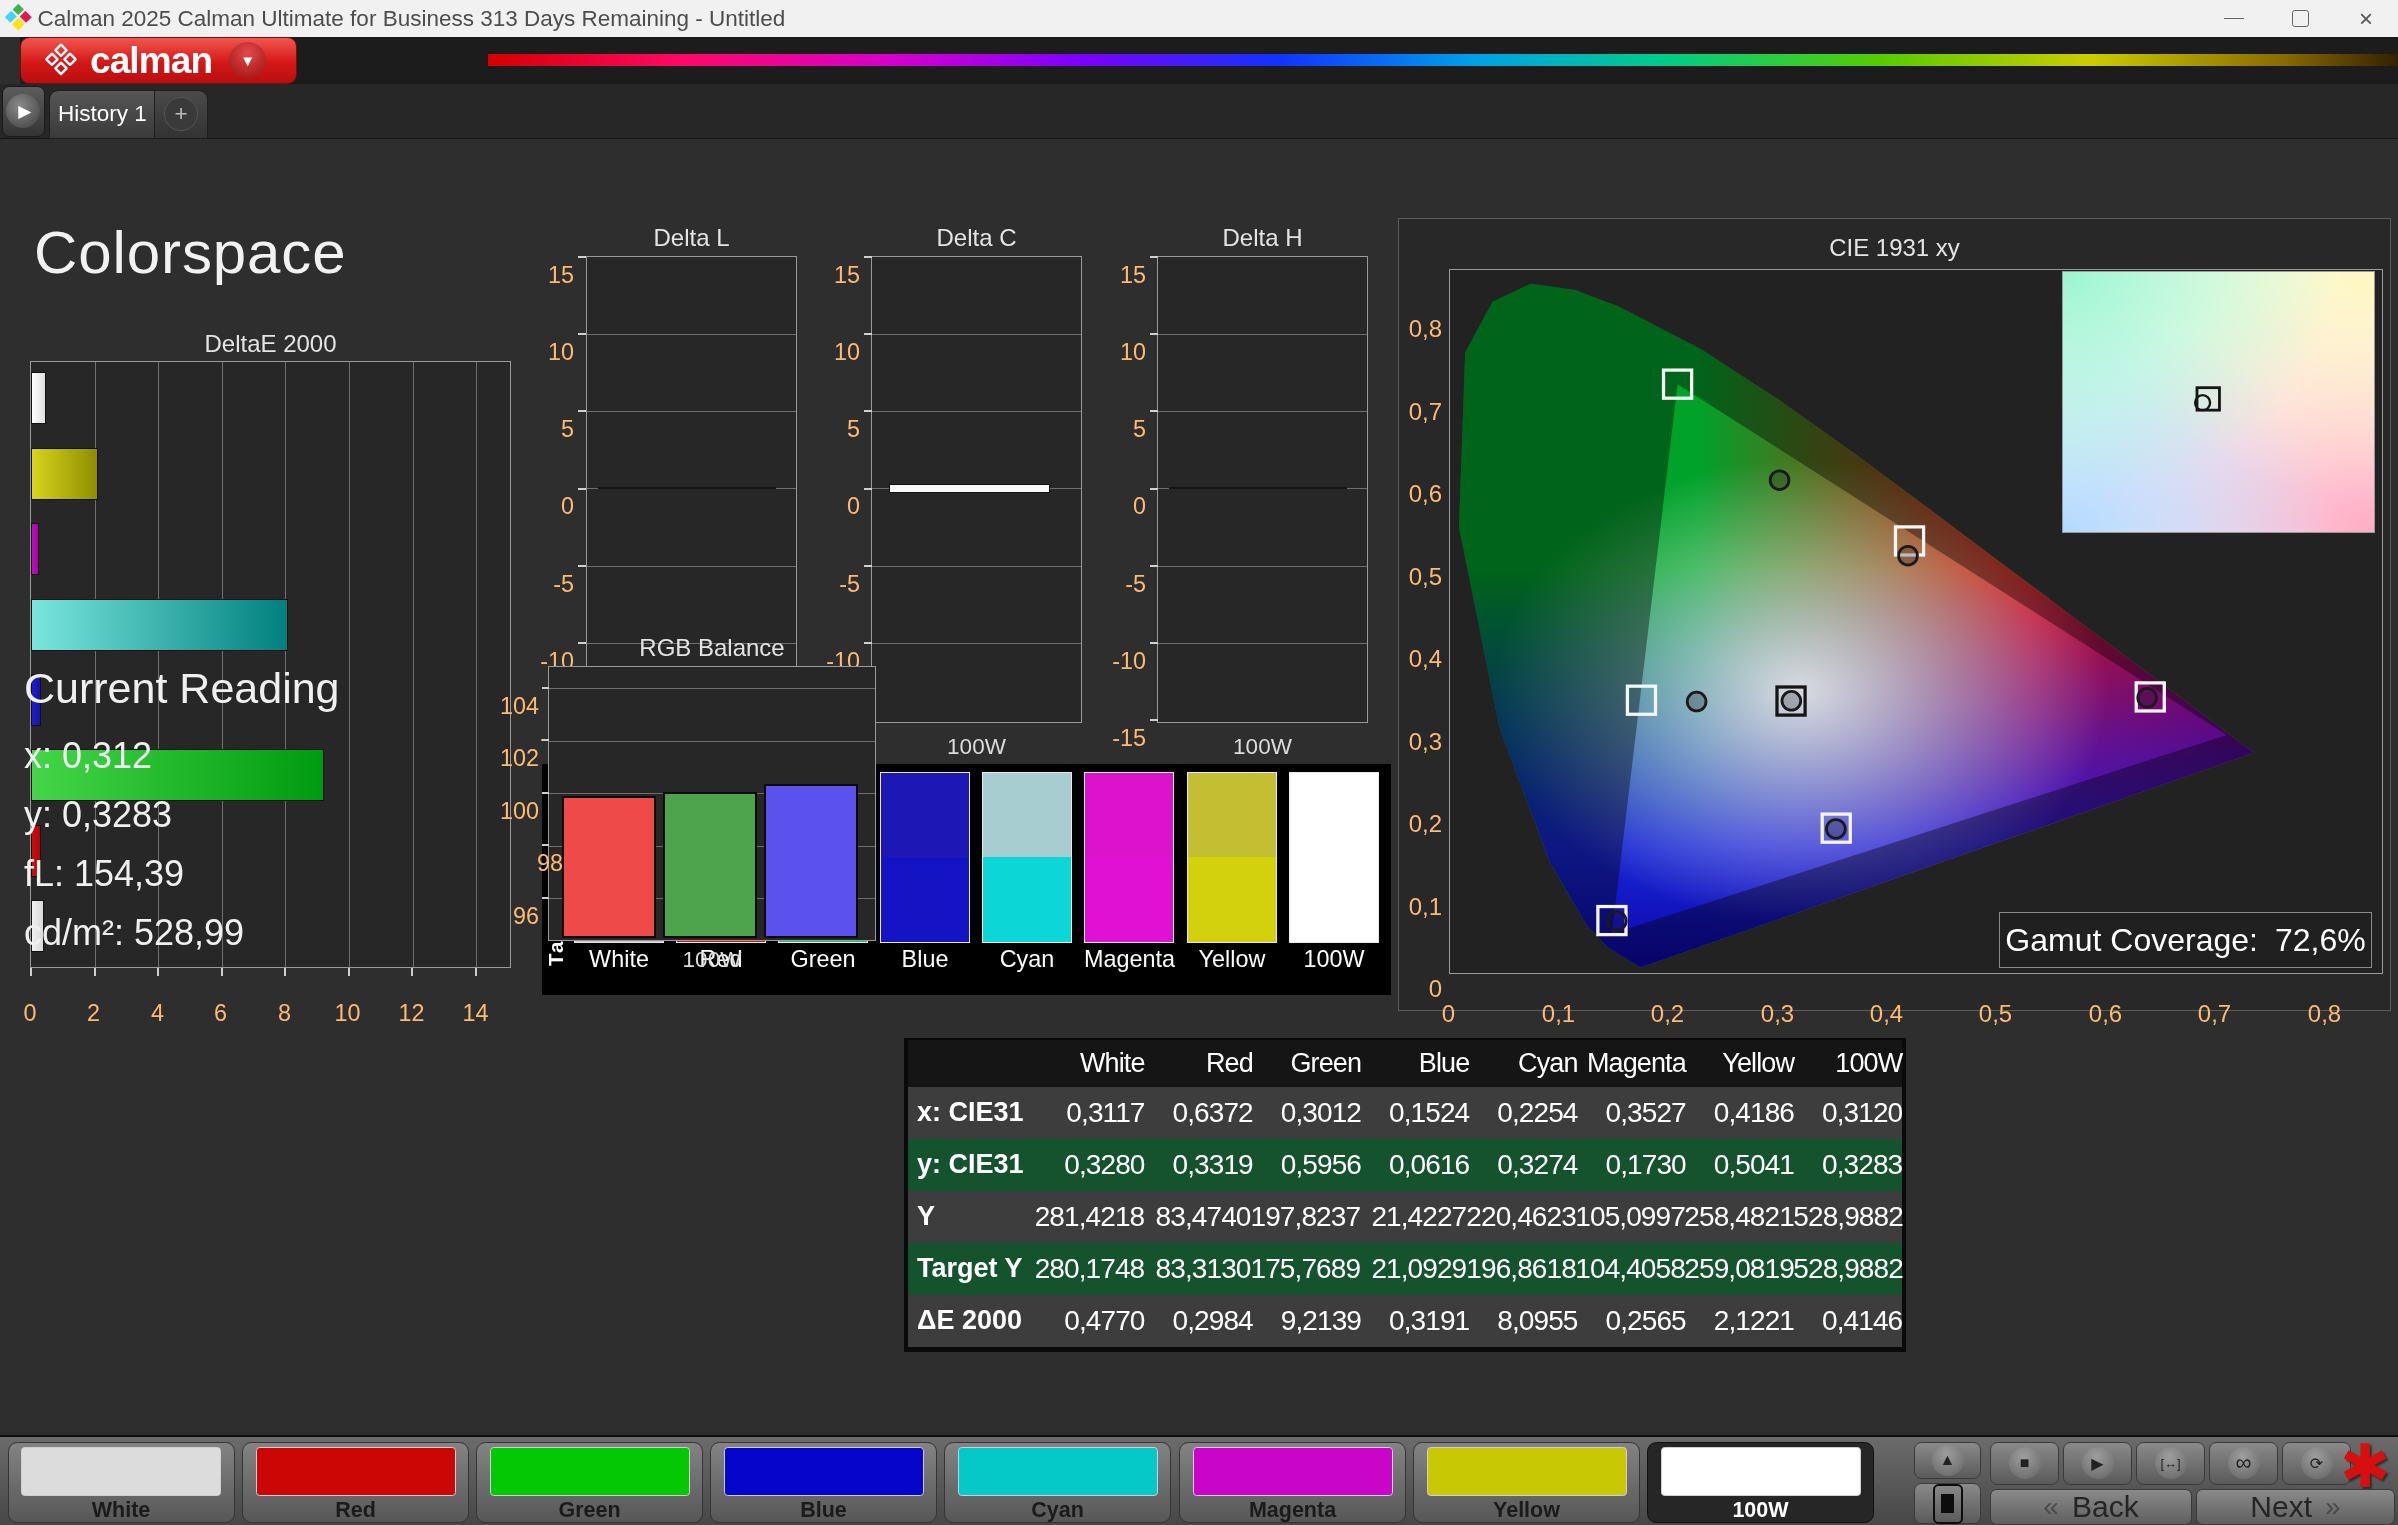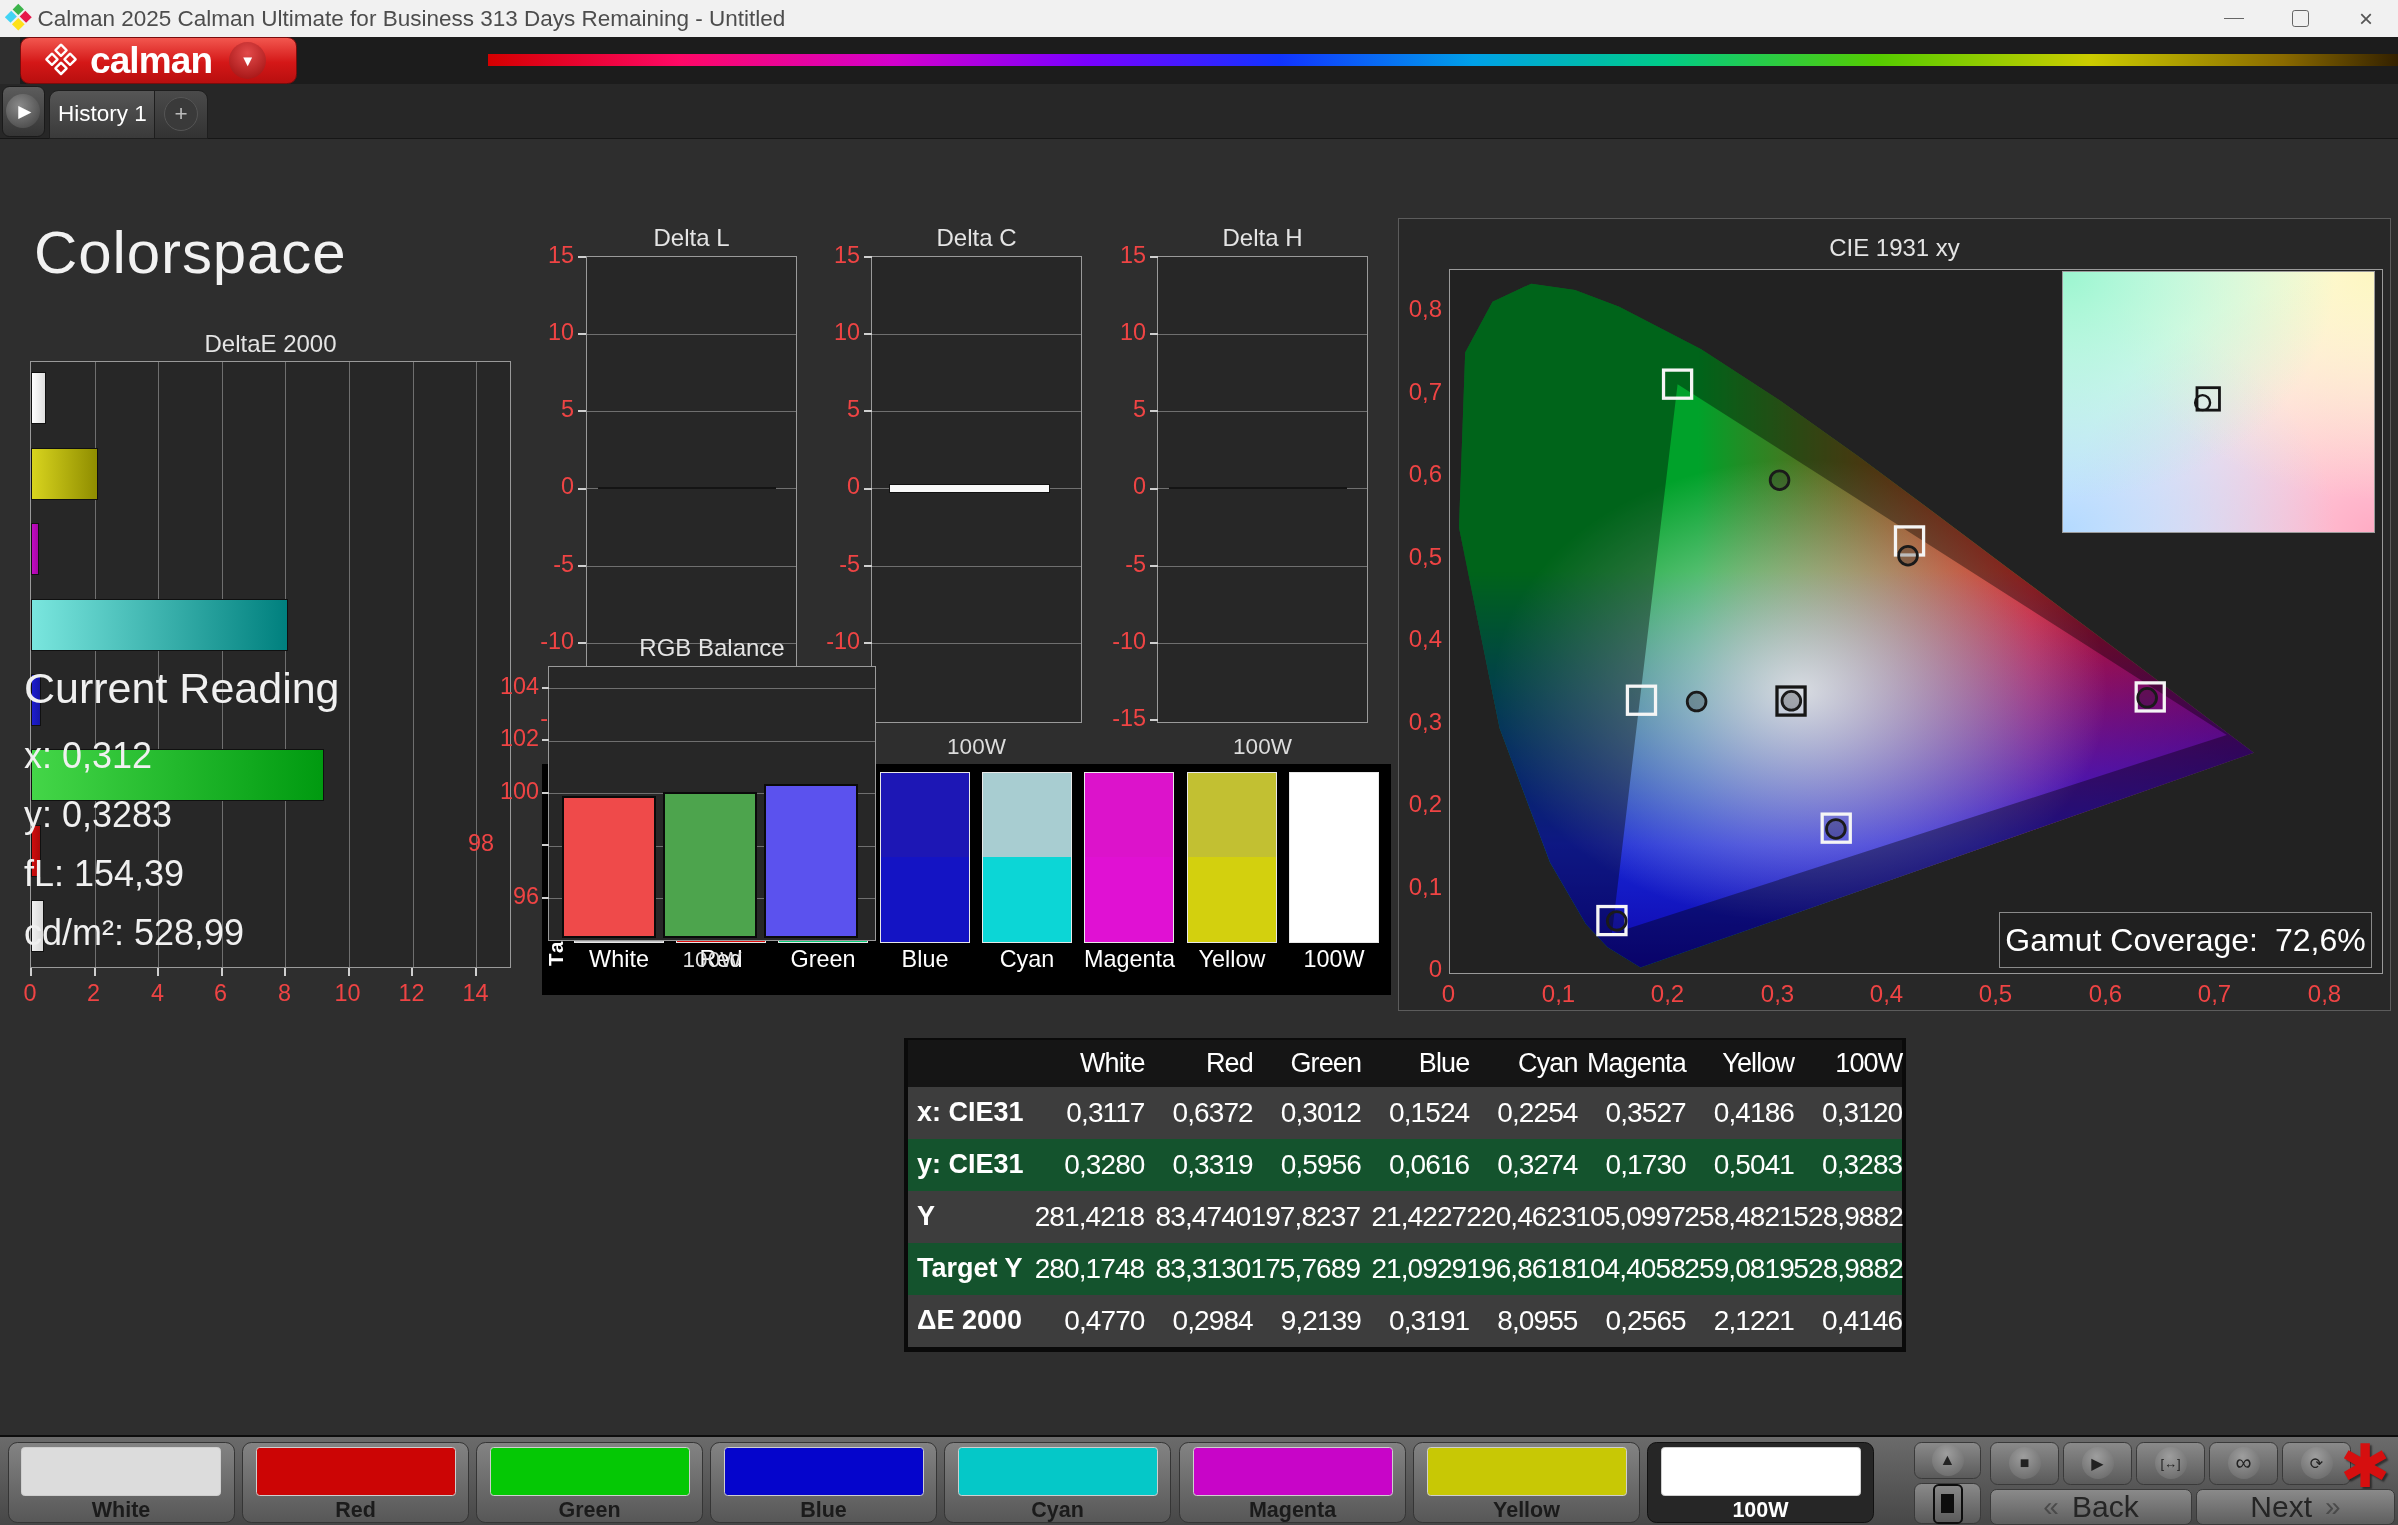--- a/index.html
+++ b/index.html
@@ -66,21 +66,21 @@
   #collapse-btn{left:2361px;top:90px;width:37px;height:45px;border-radius:8.4px 0 0 8.4px;background:linear-gradient(#7d7d7d,#4e4e4e);
       border:0.9px solid #222;display:flex;align-items:center;justify-content:center;color:#fff;font-size:19px;}
 
   
   #main{left:0;top:139px;width:2399px;height:1297px;background:#2e2e2e;}
   #page-title{left:34px;top:79px;font-size:60px;color:#f2f2f2;letter-spacing:0.9px;}
   .chart-title{font-size:24px;color:#e4e4e4;text-align:center;}
   .plot{background:#272727;border:1.9px solid #9a9a9a;box-sizing:border-box;}
   .gridline-v{position:absolute;top:0;width:0.9px;height:100%;background:#6f6f6f;}
   .gridline-h{position:absolute;left:0;width:100%;height:0.9px;background:#6f6f6f;}
-  .tick-label{position:absolute;font-size:21.5px;color:#ef4444;}
+  .tick-label{position:absolute;font-size:21.5px;color:#fdba74;margin-top:20px;}
   .bar-h{position:absolute;left:0;border:1.9px solid #101010;box-sizing:border-box;}
   .xaxis-label{position:absolute;font-size:22.5px;color:#dcdcdc;text-align:center;}
 
   
   #swatch-panel{left:542px;top:625px;width:849px;height:231px;background:#000;}
   .rot-label{position:absolute;left:1.9px;width:24px;text-align:center;color:#fff;font-size:20.6px;font-weight:bold;
       letter-spacing:1.9px;writing-mode:vertical-rl;transform:rotate(180deg);}
   .sw-col{position:absolute;top:7.5px;width:90px;}
   .sw-stack{height:171px;border:1.9px solid #e8e8e8;box-sizing:border-box;}
   .sw-half{height:50%;}
@@ -504,21 +504,21 @@
         <div class="abs" style="left: 215px; top: 117px; width: 94px; height: 154px; background: linear-gradient(90deg, rgb(91, 82, 238), rgb(91, 82, 238)); border: 2.8px solid rgb(10, 10, 10); box-sizing: border-box;"></div>
       </div>
     <div class="abs xaxis-label" style="left:548px;top:808px;width:328px;">100W</div>
     <div id="rgb-extra">
         <div class="abs tick-label" style="left: 468px; top: 534px; width: 71px; text-align: right; font-size: 23.4px;">104</div>
         <div class="abs" style="left: 542px; top: 548px; width: 6.6px; height: 1.9px; background: rgb(207, 207, 207);"></div>
         <div class="abs tick-label" style="left: 468px; top: 586px; width: 71px; text-align: right; font-size: 23.4px;">102</div>
         <div class="abs" style="left: 542px; top: 600px; width: 6.6px; height: 1.9px; background: rgb(207, 207, 207);"></div>
         <div class="abs tick-label" style="left: 468px; top: 639px; width: 71px; text-align: right; font-size: 23.4px;">100</div>
         <div class="abs" style="left: 542px; top: 653px; width: 6.6px; height: 1.9px; background: rgb(207, 207, 207);"></div>
-        <div class="abs tick-label" style="left: 468px; top: 691px; width: 71px; font-size: 23.4px;">98</div>
+        <div class="abs tick-label" style="left: 492px; top: 691px; width: 71px; text-align: right; font-size: 23.4px;">98</div>
         <div class="abs" style="left: 542px; top: 705px; width: 6.6px; height: 1.9px; background: rgb(207, 207, 207);"></div>
         <div class="abs tick-label" style="left: 468px; top: 744px; width: 71px; text-align: right; font-size: 23.4px;">96</div>
         <div class="abs" style="left: 542px; top: 758px; width: 6.6px; height: 1.9px; background: rgb(207, 207, 207);"></div>
       </div>
 
     <div class="abs" id="dtable">
         <div class="t-row t-head">
           <div class="t-label"></div>
           <div class="t-cell" style="font-size: 27px;">White</div>
           <div class="t-cell" style="font-size: 27px;">Red</div>

